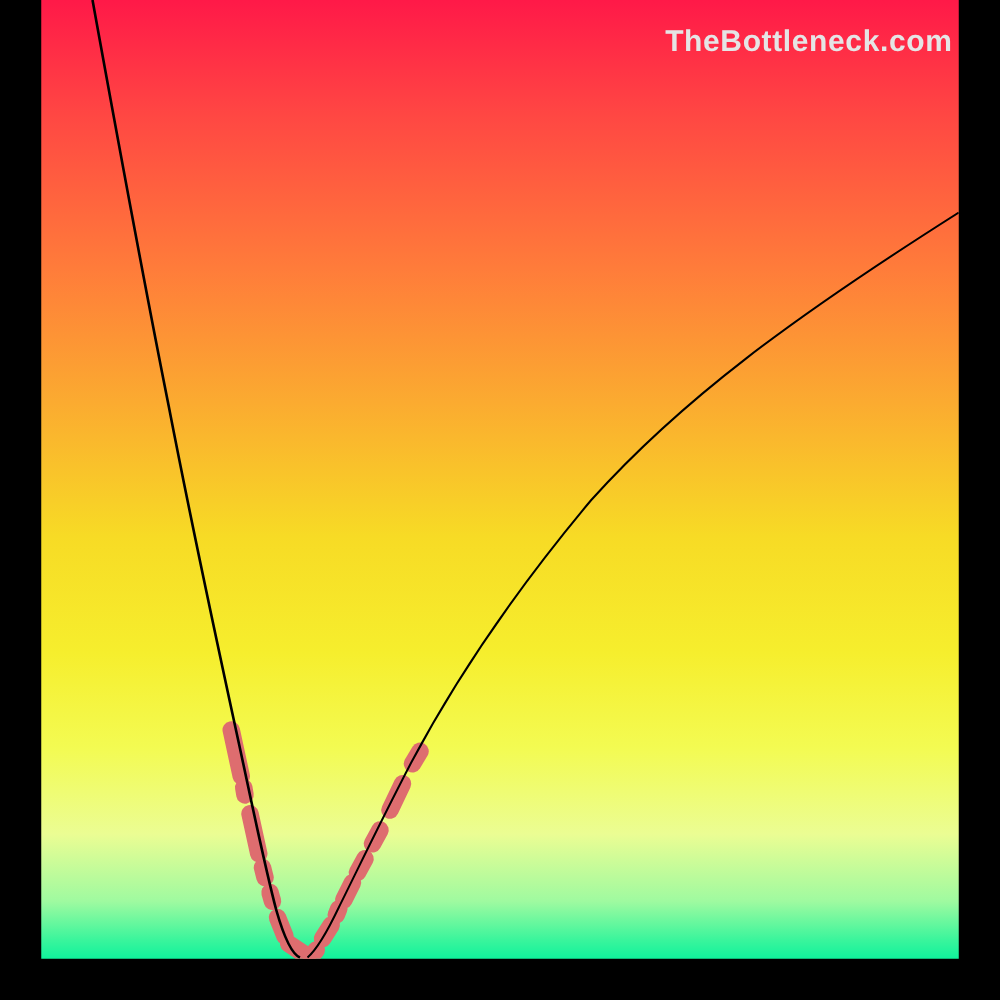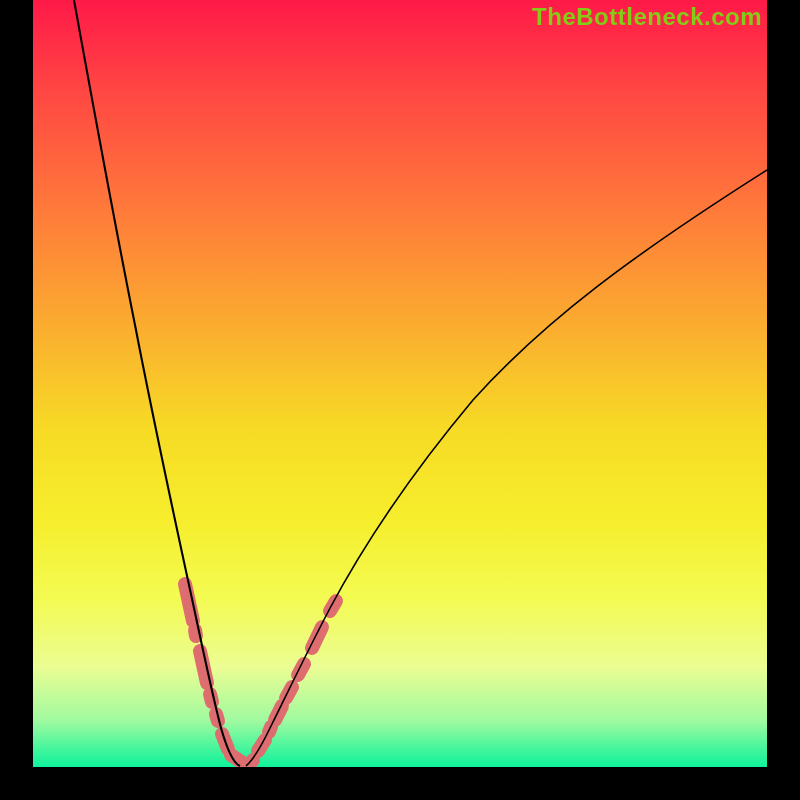--- a/index.html
+++ b/index.html
@@ -19,23 +19,23 @@
         #f7db25 56%,
         #f6ee2d 68%,
         #f3fb52 78%,
         #ebfd93 87%,
         #9ffaa0 94%,
         #3bf59c 98%,
         #10f29c 100%);
     }
     .watermark {
       position: absolute;
-      top: 3px;
+      top: 20px;
       right: 38px;
-      color: #84cc16;
+      color: #e5e5e5;
       font-size: 24px;
       font-weight: bold;
       letter-spacing: 0.5px;
     }
     svg.overlay {
       position: absolute;
       left: 33px;
       top: 0;
       width: 734px;
       height: 767px;

